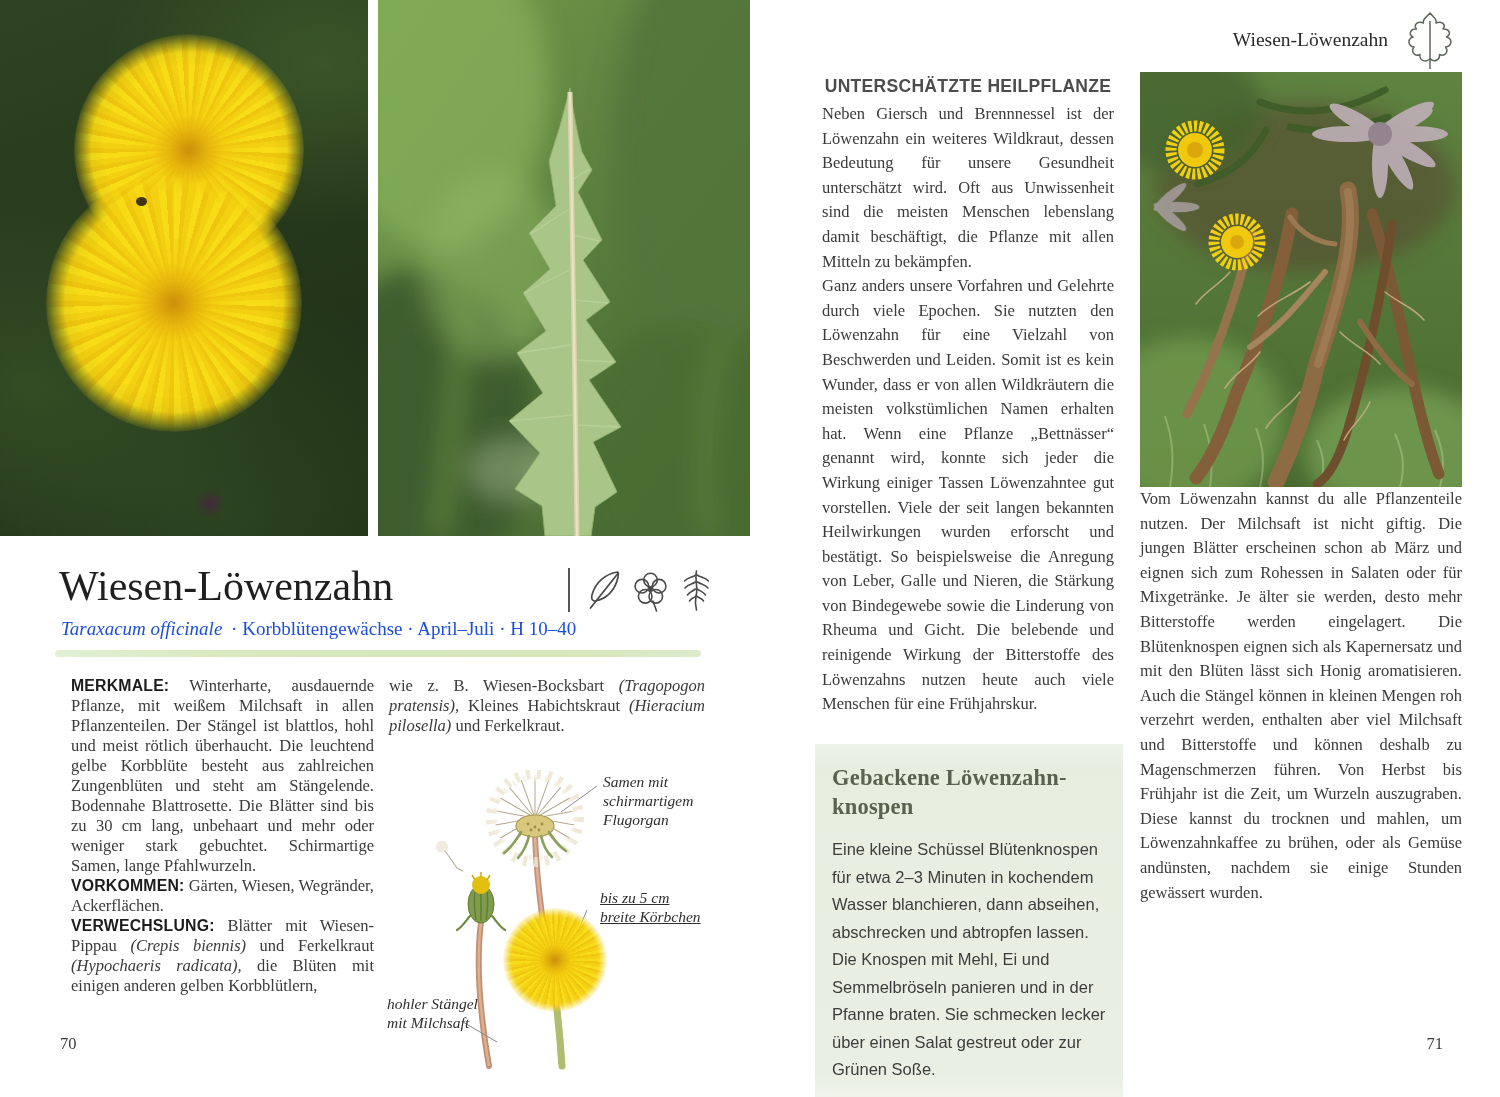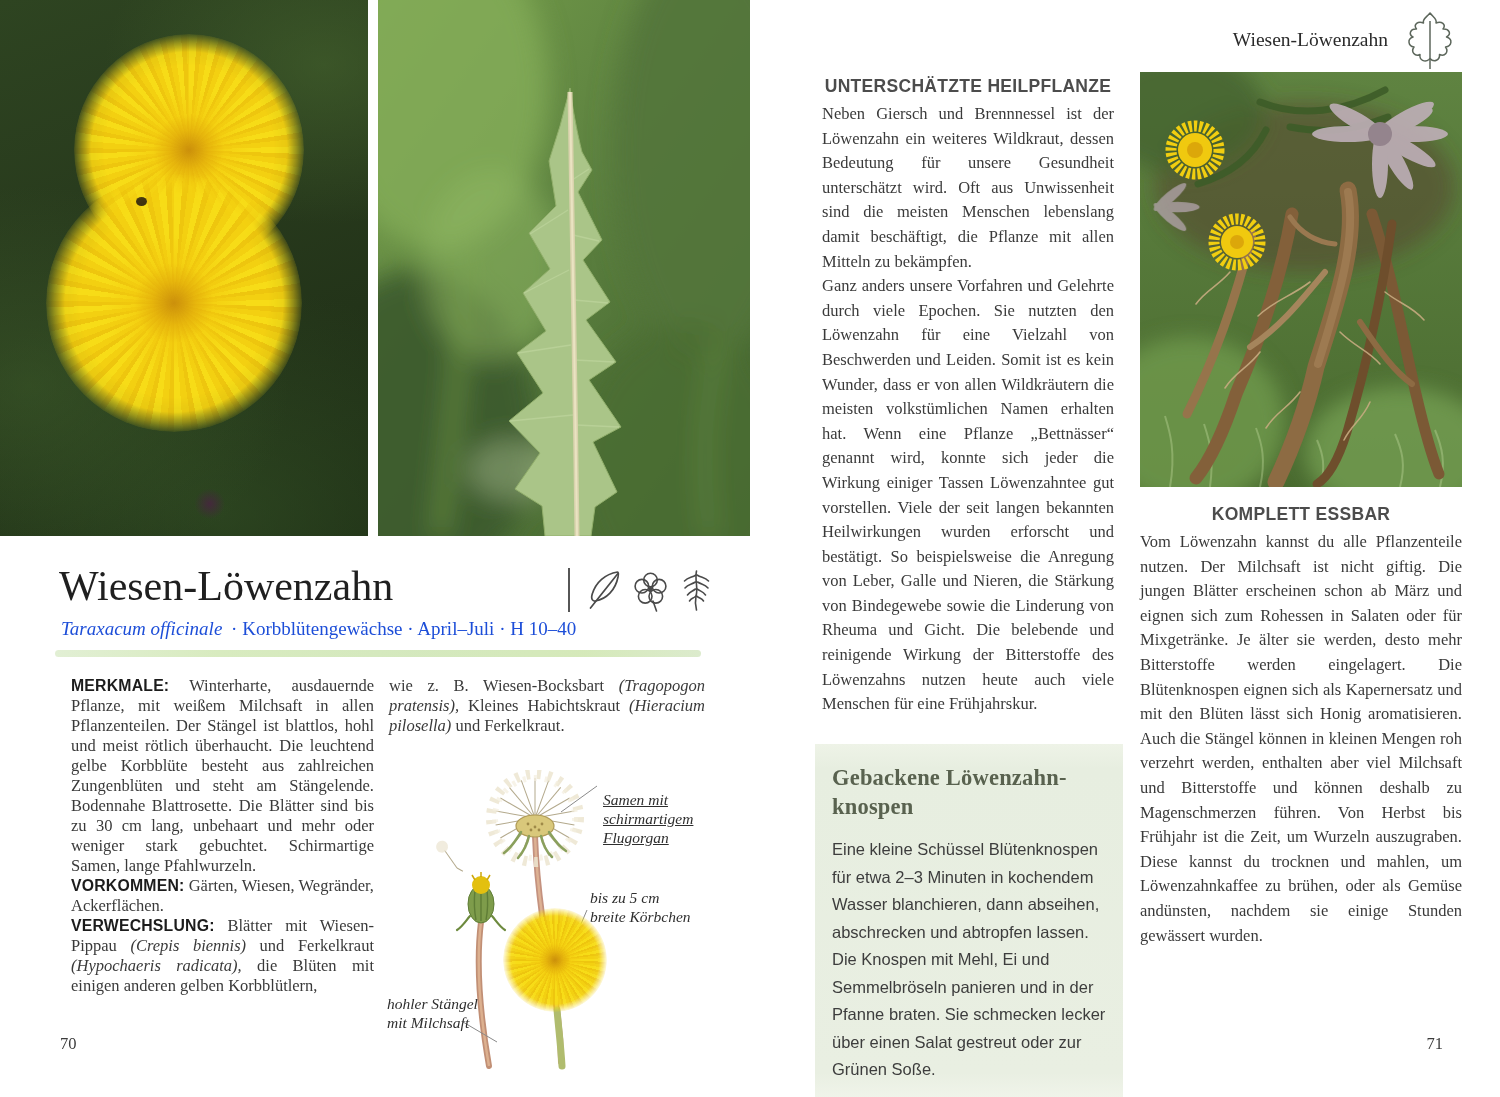--- a/index.html
+++ b/index.html
@@ -55,22 +55,22 @@
   .col p { margin:0; }
   .lbl { font-family:"Liberation Sans", sans-serif; font-weight:bold; font-size:15.8px;
          color:#1c1c1c; letter-spacing:.2px; }
 
   
   .illustration { position:absolute; left:385px; top:770px; width:315px; height:305px; }
   .illu-svg { position:absolute; left:0; top:0; z-index:1; }
   .illu-flower { left:118px; top:138px; width:104px; height:104px; z-index:2; }
   .illu-label { position:absolute; z-index:3; font-style:italic; font-size:15.5px;
     line-height:19px; color:#2e2e2e; text-align:left; }
-  #lbl-seeds  { left:218px; top:20px;   width:96px;text-decoration:underline; }
-  #lbl-basket { left:205px; top:118px; width:105px; }
+  #lbl-seeds  { left:218px; top:2px;   width:96px; }
+  #lbl-basket { left:215px; top:118px; width:105px;text-decoration:underline; }
   #lbl-stem   { left:2px;   top:224px; width:92px; }
 
   .page-num { position:absolute; top:1034px; font-size:16.5px; color:#3b3b3b; }
   #pn-left { left:60px; }
   #pn-right { right:57px; }
 
   
   #header-title { position:absolute; top:29px; right:112px; font-size:19.5px; color:#2a2a2a; }
   #header-leaf { position:absolute; top:9px; right:42px; }
 
@@ -379,19 +379,18 @@
         <g>
           <circle cx="55" cy="78" r="24" fill="none" stroke="#f1ce10" stroke-width="11" stroke-dasharray="3.2 2.1"></circle>
           <circle cx="55" cy="78" r="17" fill="#f0c90f"></circle>
             <circle cx="55" cy="78" r="8" fill="#dca70a"></circle>
           <circle cx="97" cy="170" r="23" fill="none" stroke="#f1ce10" stroke-width="11" stroke-dasharray="3.2 2.1"></circle>
           <circle cx="97" cy="170" r="16" fill="#f0c90f"></circle>
             <circle cx="97" cy="170" r="7" fill="#dca70a"></circle>
         </g>
       </svg>
     </div>
-    <h2 class="sec-heading">KOMPLETT ESSBAR</h2>
     <p class="body-p">Vom Löwenzahn kannst du alle Pflanzenteile nutzen. Der Milchsaft ist nicht giftig. Die jungen Blätter erscheinen schon ab März und eignen sich zum Rohessen in Salaten oder für Mixgetränke. Je älter sie werden, desto mehr Bitterstoffe werden eingelagert. Die Blütenknospen eignen sich als Kapernersatz und mit den Blüten lässt sich Honig aromatisieren. Auch die Stängel können in kleinen Mengen roh verzehrt werden, enthalten aber viel Milchsaft und Bitterstoffe und können deshalb zu Magenschmerzen führen. Von Herbst bis Frühjahr ist die Zeit, um Wurzeln auszugraben. Diese kannst du trocknen und mahlen, um Löwenzahnkaffee zu brühen, oder als Gemüse andünsten, nachdem sie einige Stunden gewässert wurden.</p>
   </div>
 
   <div class="page-num" id="pn-right">71</div>
 
 </div>
 
 </body></html>

